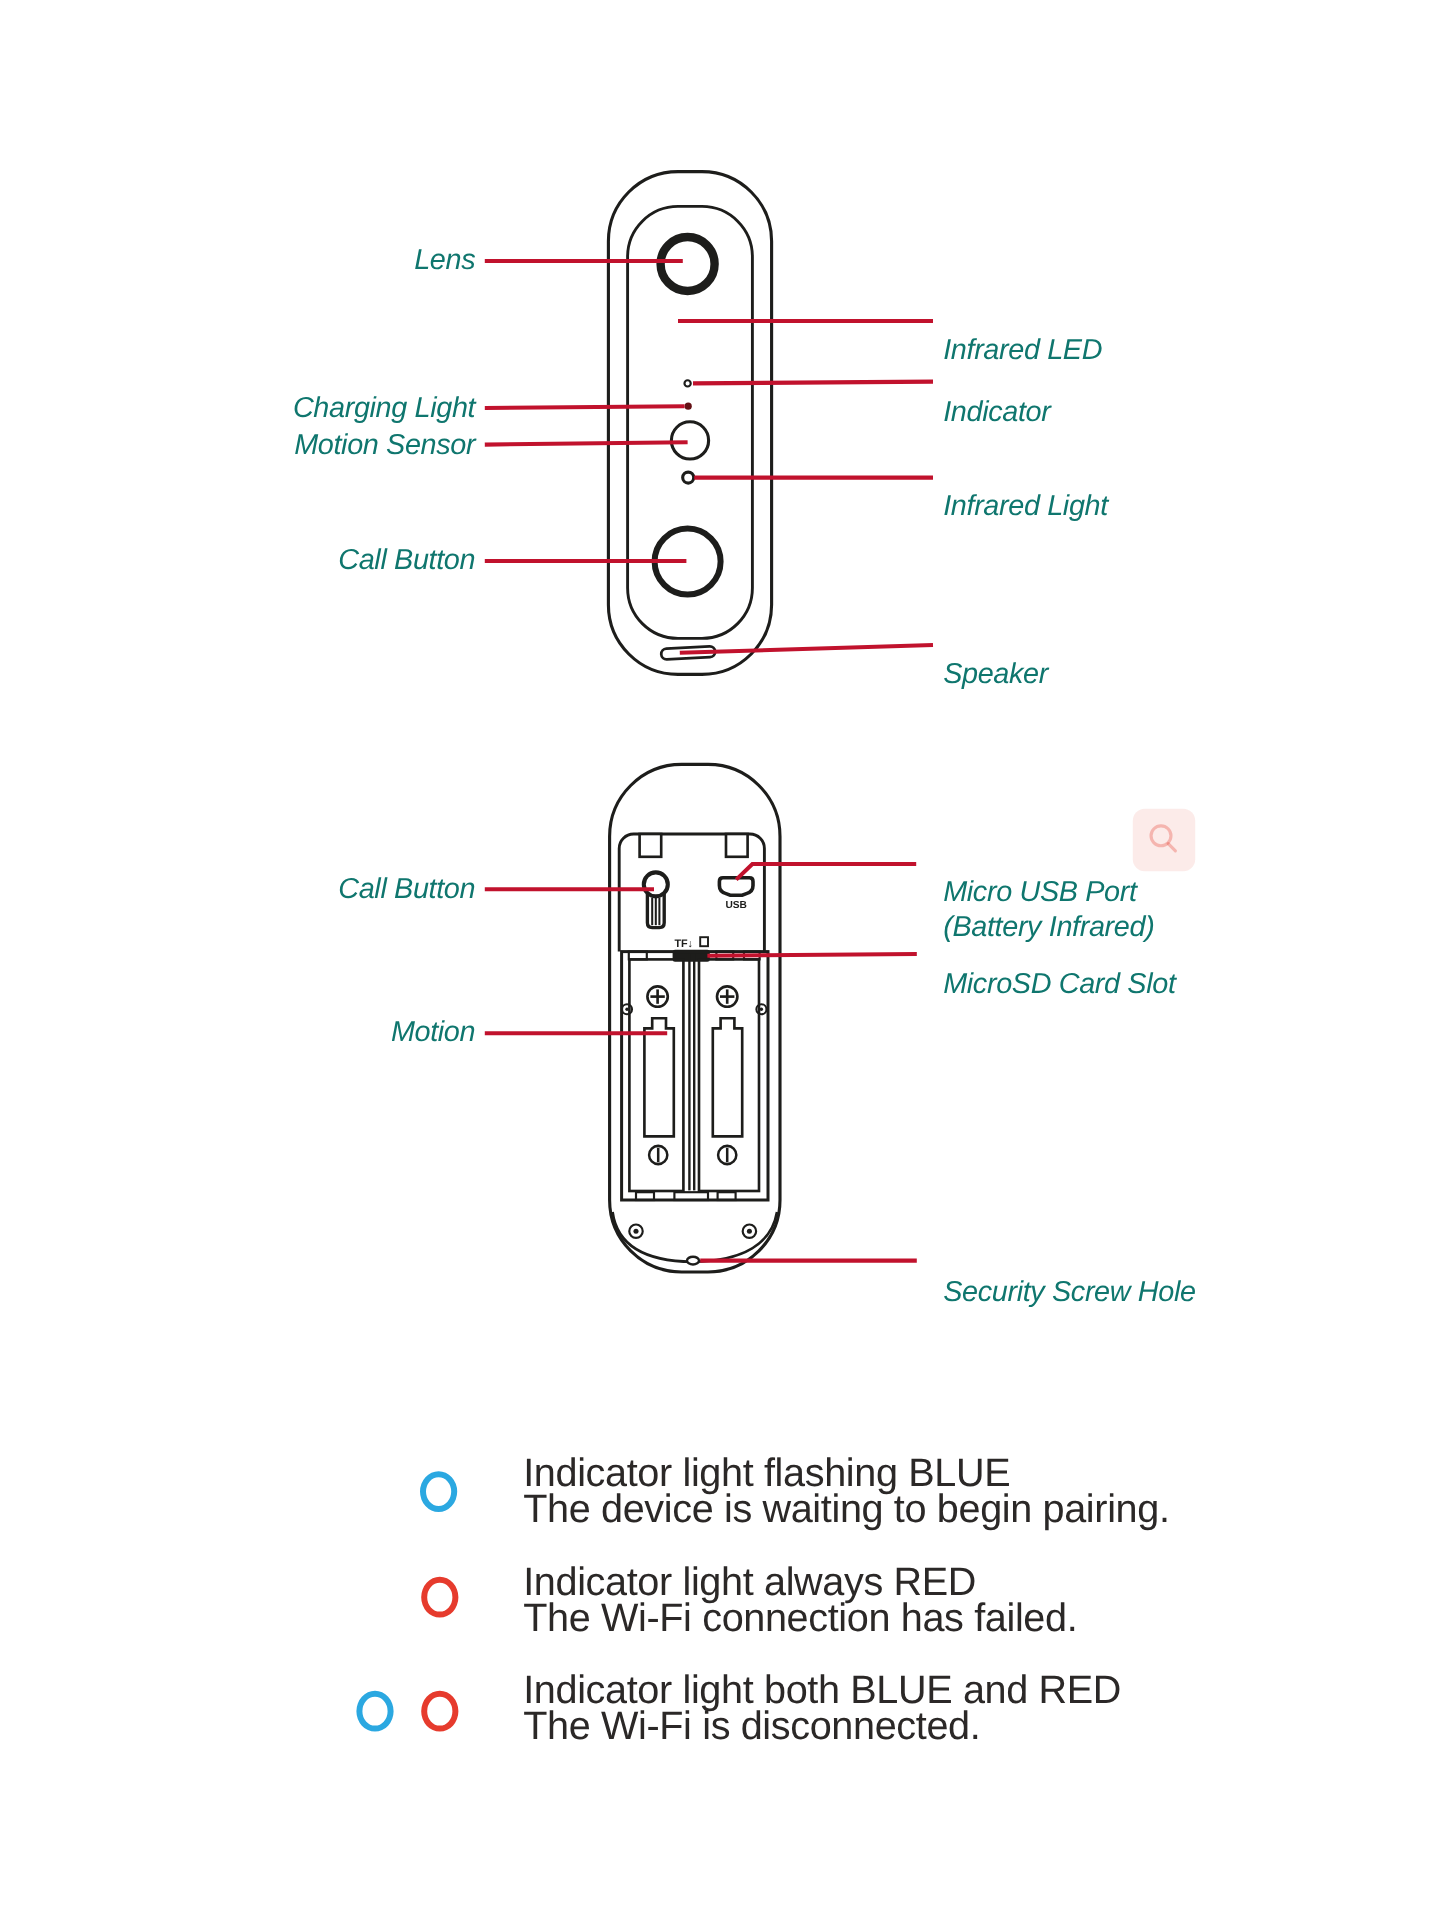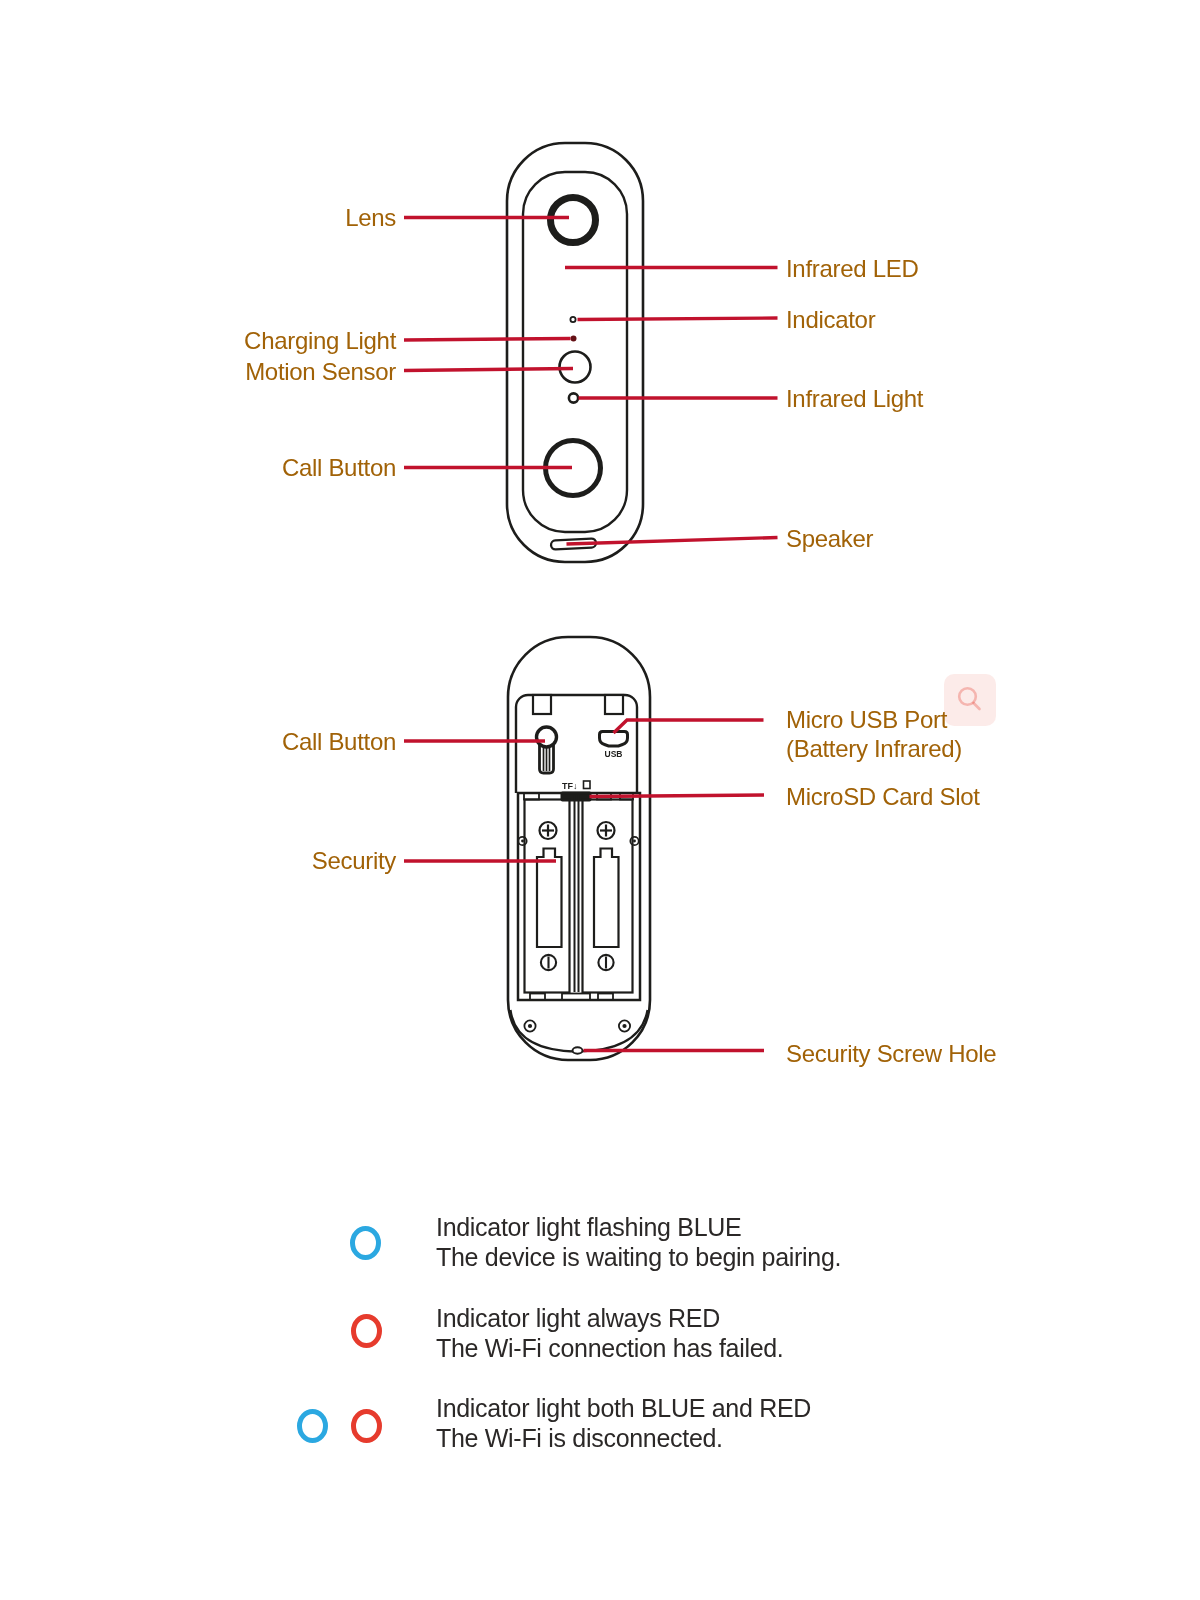--- a/index.html
+++ b/index.html
@@ -8,31 +8,32 @@
     width:1200px;height:1600px;
     background:#ffffff;
     font-family:"Liberation Sans", sans-serif;
     overflow:hidden;
   }
   .art{position:absolute;left:0;top:0;width:1200px;height:1600px;}
   .lbl{
     position:absolute;
     font-size:24px;
     letter-spacing:-0.3px;
-    color:#a16207;
+    color:#0f766e;
     white-space:nowrap;
     transform:translateY(-50%);
     line-height:29px;
+    font-style:italic;
   }
   .lbl.l{right:804px;text-align:right;}
-  .lbl.r{left:786px;text-align:left;}
+  .lbl.r{left:786px;text-align:left;margin-top:24px;}
   .legend-text{
     position:absolute;
     left:436px;
-    font-size:25px;
+    font-size:33px;
     letter-spacing:-0.3px;
     color:#2b2827;
     line-height:30px;
     white-space:nowrap;
   }
   .ring{
     position:absolute;
     width:21px;height:24px;
     border:5.5px solid #000;
     border-radius:50%;
@@ -164,21 +165,21 @@
   <div class="lbl l" style="top:216.5px">Lens</div>
   <div class="lbl l" style="top:339.5px">Charging Light</div>
   <div class="lbl l" style="top:371px">Motion Sensor</div>
   <div class="lbl l" style="top:467px">Call Button</div>
   <div class="lbl r" style="top:268px">Infrared LED</div>
   <div class="lbl r" style="top:318.5px">Indicator</div>
   <div class="lbl r" style="top:398px">Infrared Light</div>
   <div class="lbl r" style="top:537.5px">Speaker</div>
 
   <div class="lbl l" style="top:741px">Call Button</div>
-  <div class="lbl l" style="top:860px">Security</div>
+  <div class="lbl l" style="top:860px">Motion</div>
   <div class="lbl r" style="top:733.5px">
     <span style="display:block">Micro USB Port</span>
     <span style="display:block">(Battery Infrared)</span>
   </div>
   <div class="lbl r" style="top:796px">MicroSD Card Slot</div>
   <div class="lbl r" style="top:1053px">Security Screw Hole</div>
 
   <div class="ring blue" style="left:350px;top:1225.5px"></div>
   <div class="legend-text" style="top:1212px">
     <span style="display:block">Indicator light flashing BLUE</span>

